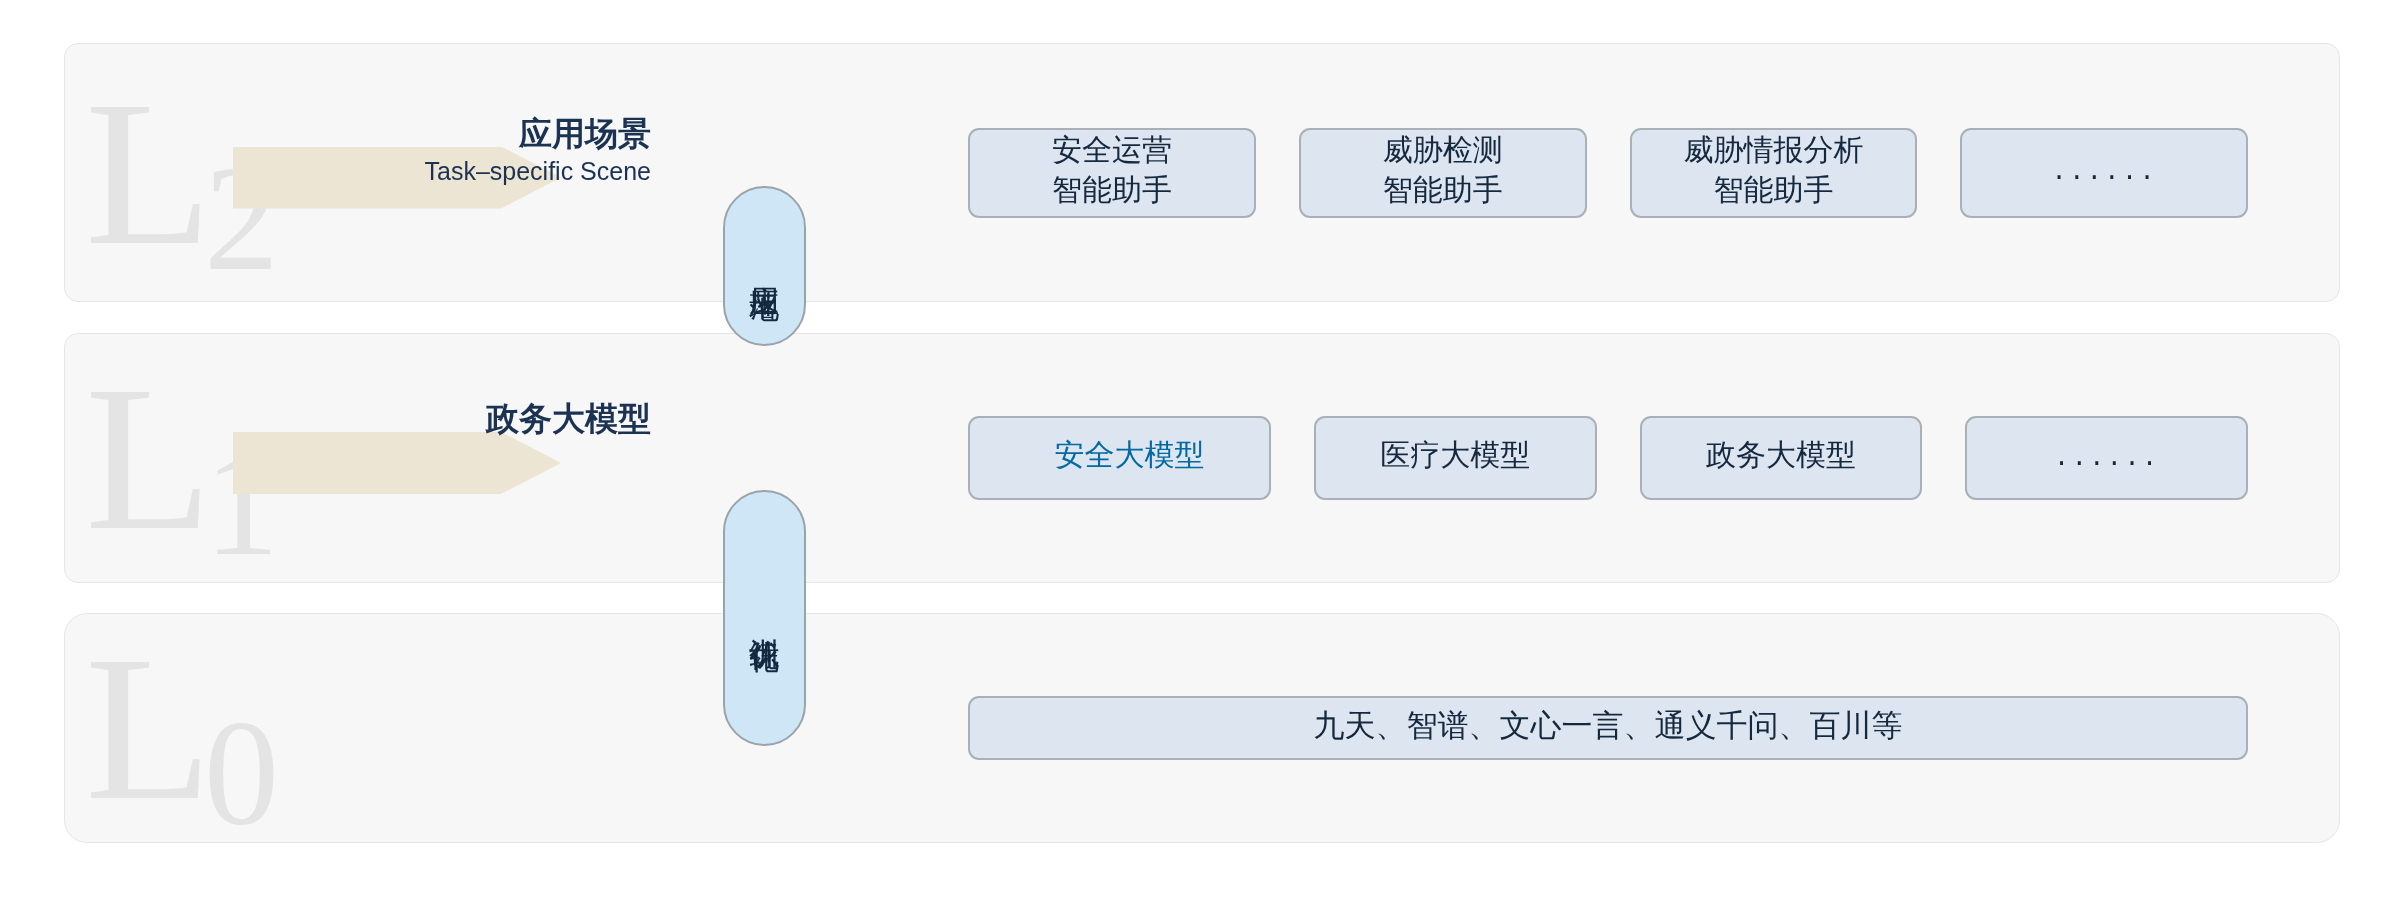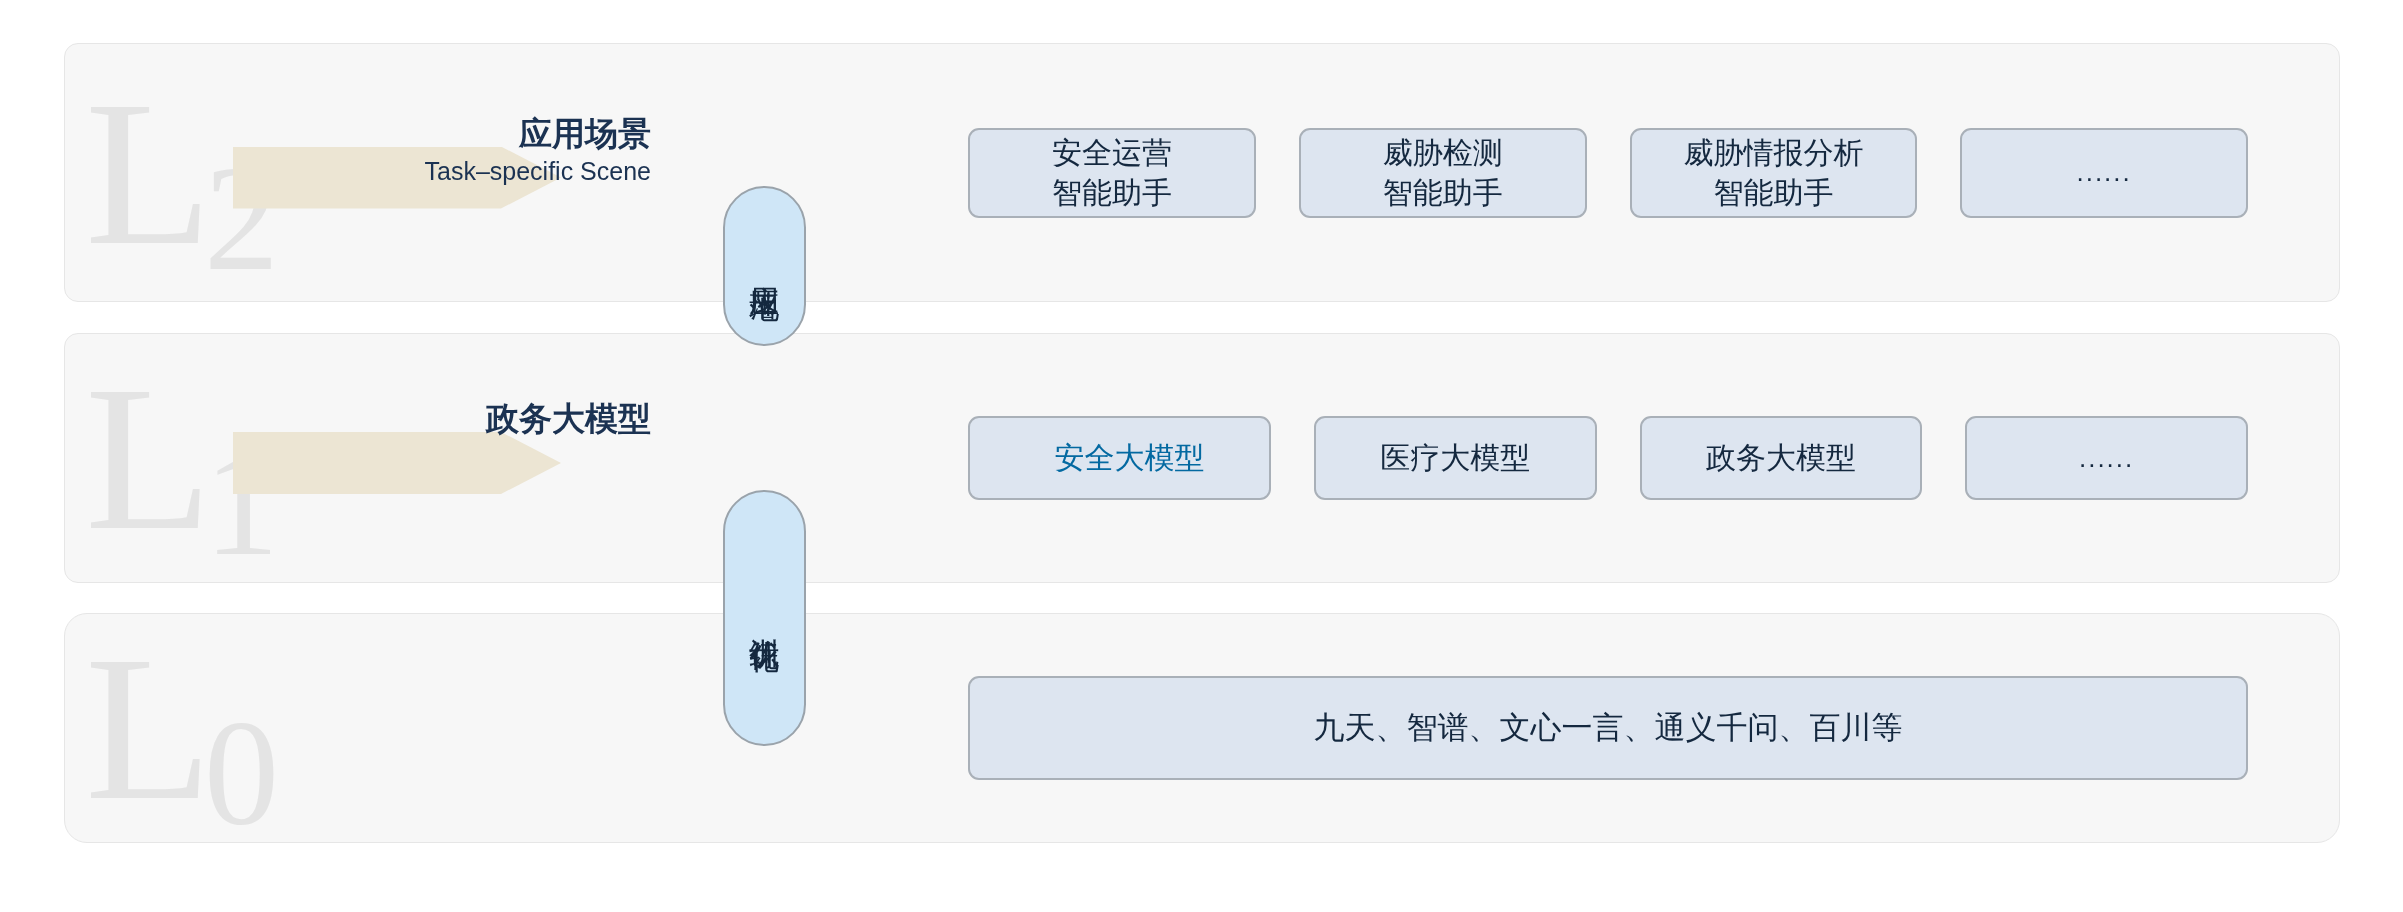--- a/index.html
+++ b/index.html
@@ -126,39 +126,40 @@
 
   
   .card-row {
     position: absolute;
     left: 903px;
     right: 91px;
     top: 50%;
     transform: translateY(-50%);
     display: flex;
     gap: 43px;
+    font-family: Liberation Mono, monospace;
   }
   .card {
     flex: 1 1 0;
     background: #dde5f0;
     border: 2px solid #a9b0b8;
     border-radius: 11px;
     box-sizing: border-box;
     display: flex;
     align-items: center;
     justify-content: center;
     text-align: center;
     color: #14283f;
     font-size: 30px;
     line-height: 1.32;
     white-space: pre-line;
   }
   #row-l2 .card { height: 90px; }
   #row-l1 .card { height: 84px; }
-  #row-l0 .card { height: 104px; font-size: 31px; }
+  #row-l0 .card { height: 64px; font-size: 31px; }
   .card.accent { color: #0369a1; padding-left: 20px; }
   .card.ellipsis { font-size: 26px; letter-spacing: 2px; }
 </style>
 </head>
 <body>
 
 <div id="stage">
 
   <section class="layer-panel" id="panel-l2">
     <div class="watermark">

